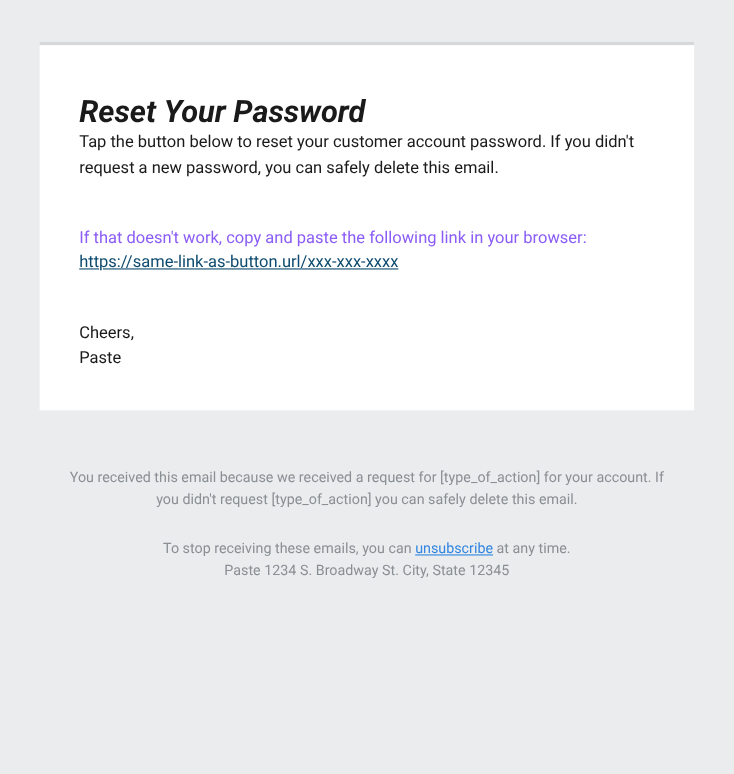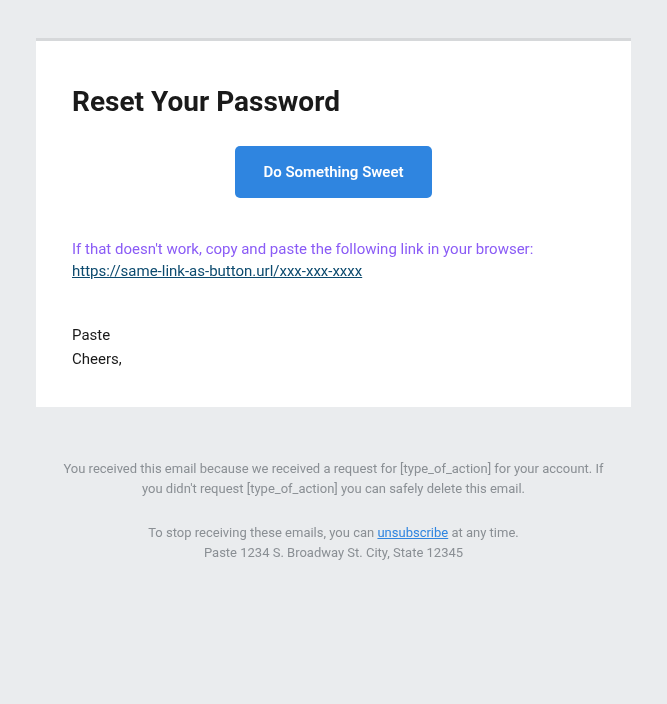--- a/index.html
+++ b/index.html
@@ -16,21 +16,21 @@
     }
     .email-card {
       background-color: #ffffff;
       border-top: 3px solid #d6d8da;
       padding: 44px 36px 36px 36px;
     }
     .email-title {
       font-size: 28px;
       font-weight: 700;
       color: #1a1a1a;
-      margin-bottom: 28px;
+      font-style: italic;
     }
     .email-body {
       font-size: 15px;
       color: #1a1a1a;
       line-height: 1.55;
       margin-bottom: 40px;
     }
     .button-wrap {
       text-align: center;
       margin-bottom: 40px;
@@ -77,28 +77,26 @@
       color: #2f85e0;
       text-decoration: underline;
       text-align: right;
     }
   </style>
 </head>
 <body>
 
 <div class="email-card">
   <h1 class="email-title">Reset Your Password</h1>
-  <div class="button-wrap">
-    <a class="primary-button">Do Something Sweet</a>
-  </div>
+  <p class="email-body">Tap the button below to reset your customer account password. If you didn't request a new password, you can safely delete this email.</p>
   <p class="fallback-text">If that doesn't work, copy and paste the following link in your browser:</p>
   <a class="fallback-link">https://same-link-as-button.url/xxx-xxx-xxxx</a>
   <div class="signoff">
+    <div>Cheers,</div>
     <div>Paste</div>
-    <div>Cheers,</div>
   </div>
 </div>
 
 <div class="footer">
   <div class="footer-block">You received this email because we received a request for [type_of_action] for your account. If you didn't request [type_of_action] you can safely delete this email.</div>
   <div>
     <span>To stop receiving these emails, you can </span><a class="footer-link">unsubscribe</a><span> at any time.</span>
   </div>
   <div>Paste 1234 S. Broadway St. City, State 12345</div>
 </div>

